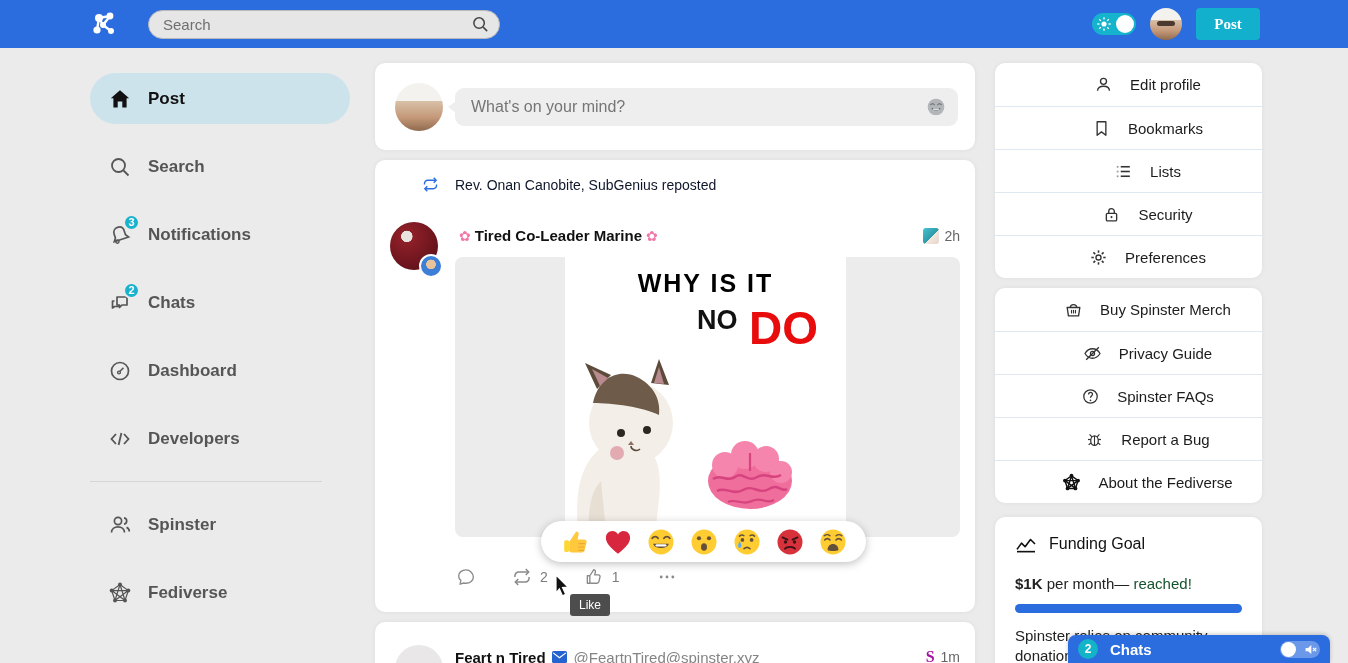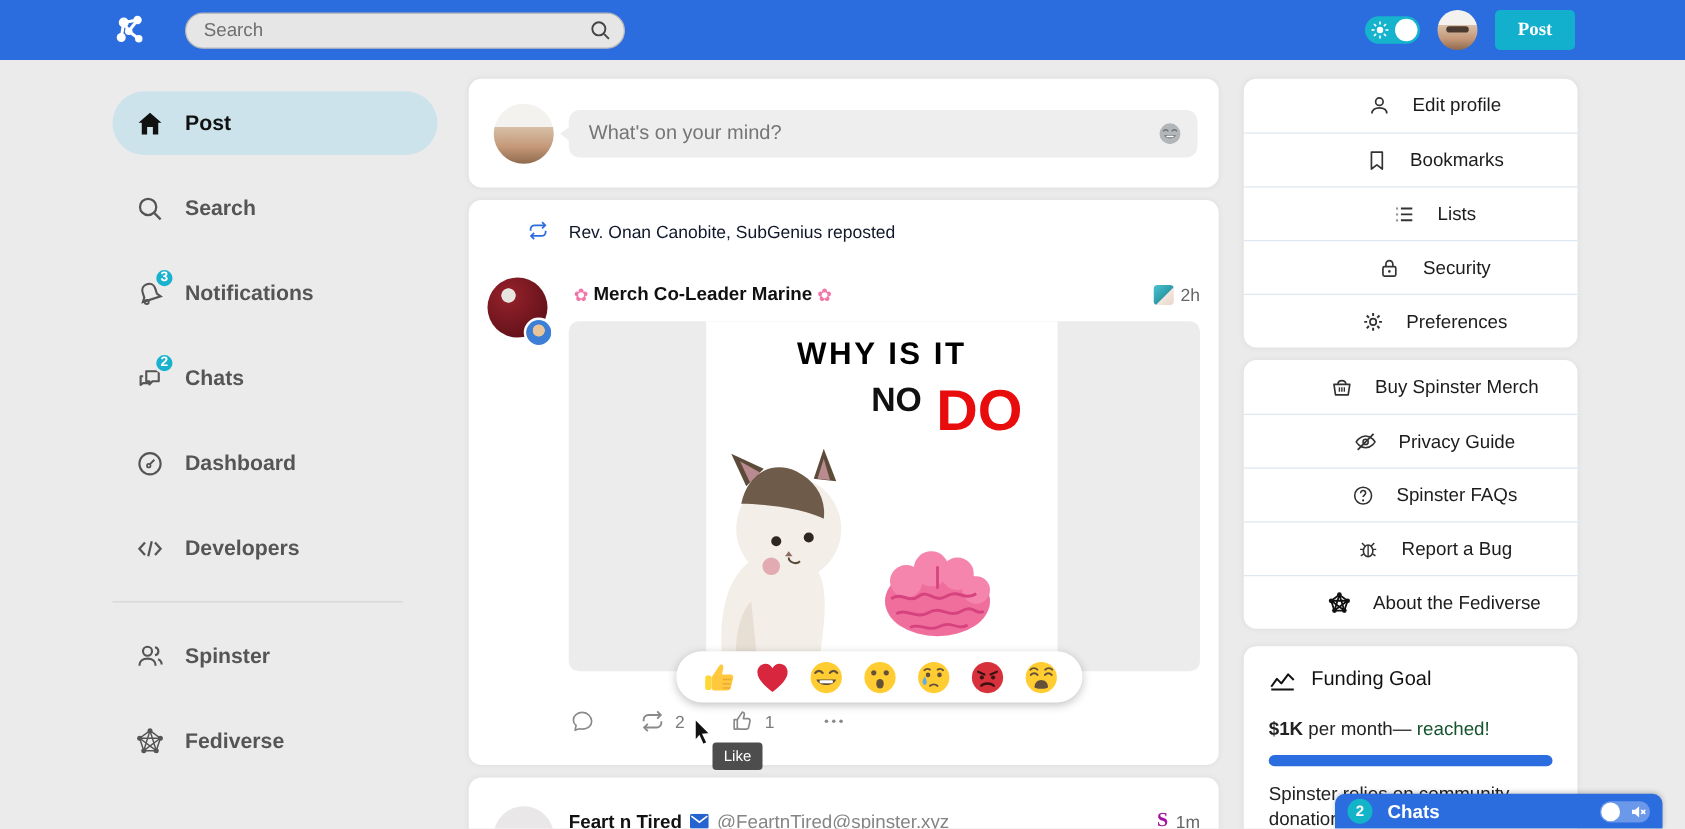--- a/index.html
+++ b/index.html
@@ -270,21 +270,21 @@
             <path d="M4.5 18H16a4.5 4.5 0 0 0 4.5-4.5V12"></path>
           </g>
         </svg>
       <span>Rev. Onan Canobite, SubGenius reposted</span>
     </div>
     <div class="p-avatar">
         <div class="mini"></div>
       </div>
     <div class="p-head">
       <span class="flower">✿</span>
-      <span class="p-name">Merch Co-Leader Marine</span>
+      <span class="p-name">Tired Co-Leader Marine</span>
       <span class="flower">✿</span>
       <span class="p-head-right">
         <span class="miku"></span>
         <span>2h</span>
       </span>
     </div>
 
     <div class="p-image">
       <div class="meme">
         <div class="t1">WHY IS IT</div>

